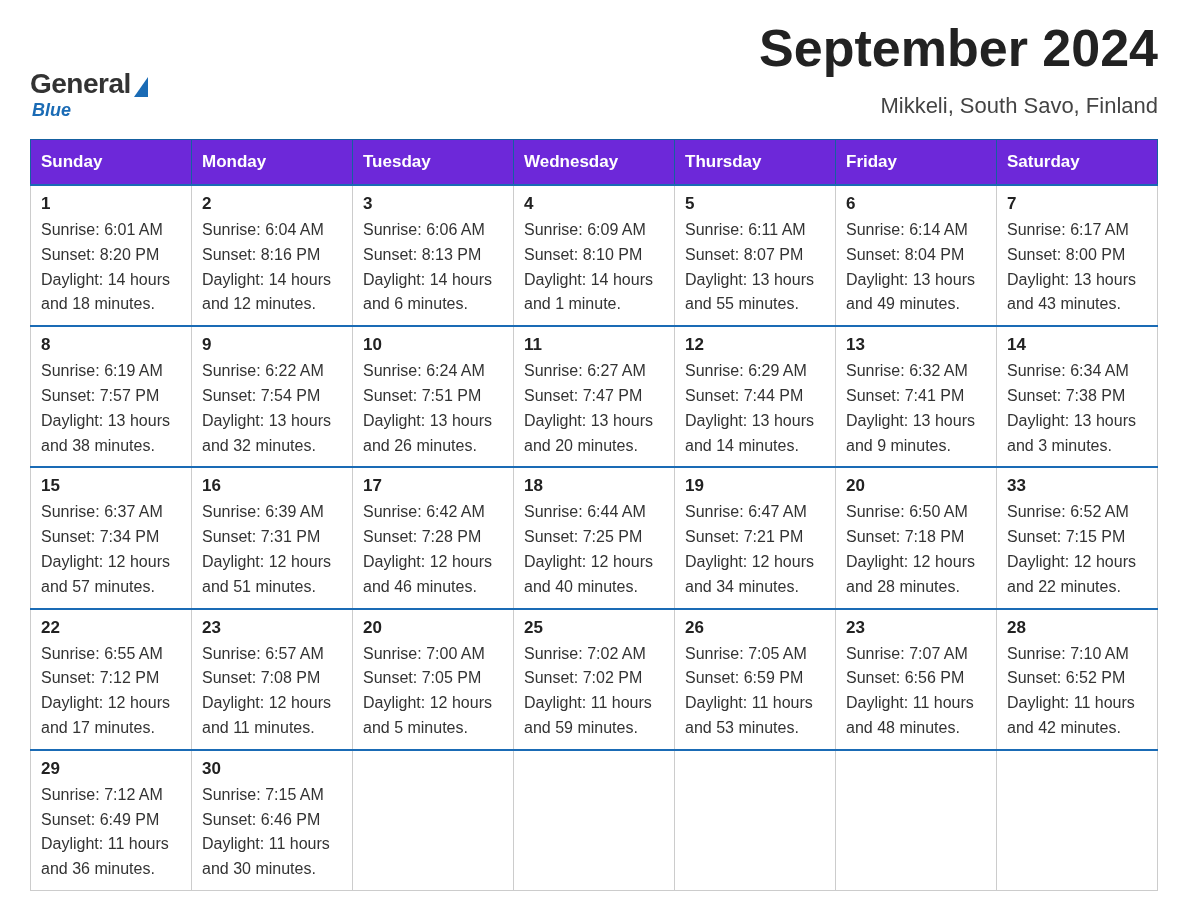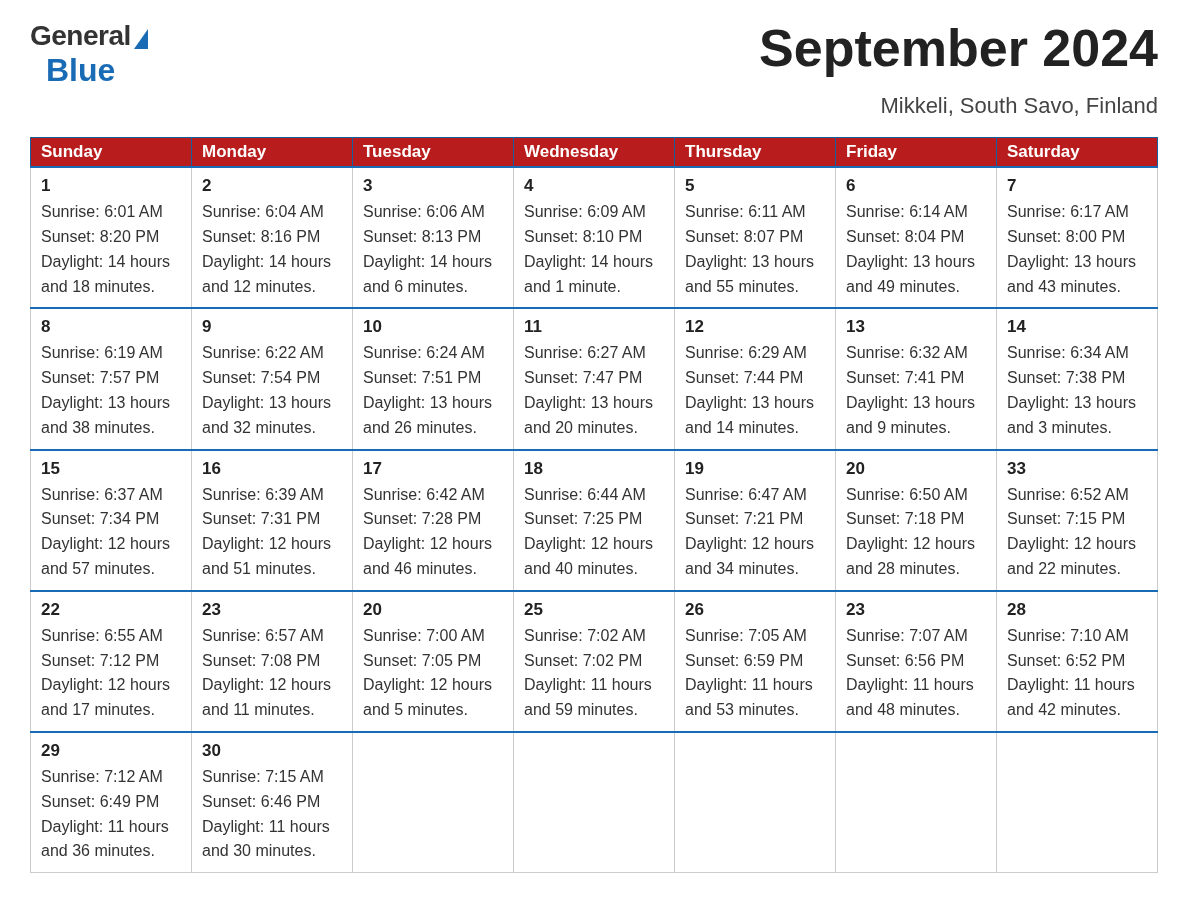--- a/index.html
+++ b/index.html
@@ -18,40 +18,42 @@
       margin-bottom: 18px;
     }
     .logo {
       display: flex;
       flex-direction: column;
       align-items: flex-start;
     }
     .logo-top {
       display: flex;
       align-items: center;
+      margin-top: 48px;
     }
     .logo-general {
       font-size: 28px;
       font-weight: bold;
       color: #333;
       letter-spacing: -0.5px;
     }
     .logo-triangle {
       width: 0;
       height: 0;
       border-left: 14px solid transparent;
       border-bottom: 20px solid #1a6bb5;
       margin-left: 3px;
       margin-top: 6px;
     }
     .logo-blue {
-      font-size: 32px;
+      font-size: 18px;
       font-weight: bold;
       color: #1a6bb5;
-      margin-left: 16px;
+      margin-left: 2px;
+      font-style: italic;
     }
     .title-area {
       text-align: right;
     }
     .month-title {
       font-size: 52px;
       font-weight: bold;
       color: #222;
       line-height: 1.1;
       text-align: right;
@@ -60,25 +62,25 @@
       font-size: 22px;
       color: #444;
       margin-top: 16px;
     }
     .calendar {
       width: 100%;
       border-collapse: collapse;
       border: 1px solid #bbb;
     }
     .calendar th {
-      background: #b91c1c;
+      background: #6d28d9;
       color: #fff;
       font-size: 17px;
       font-weight: bold;
-      padding: 4px 10px;
+      padding: 12px 10px;
       text-align: left;
       border: 1px solid #1560a0;
     }
     .calendar td {
       vertical-align: top;
       padding: 8px 10px;
       border: 1px solid #ccc;
       width: 14.28%;
       min-height: 90px;
     }

